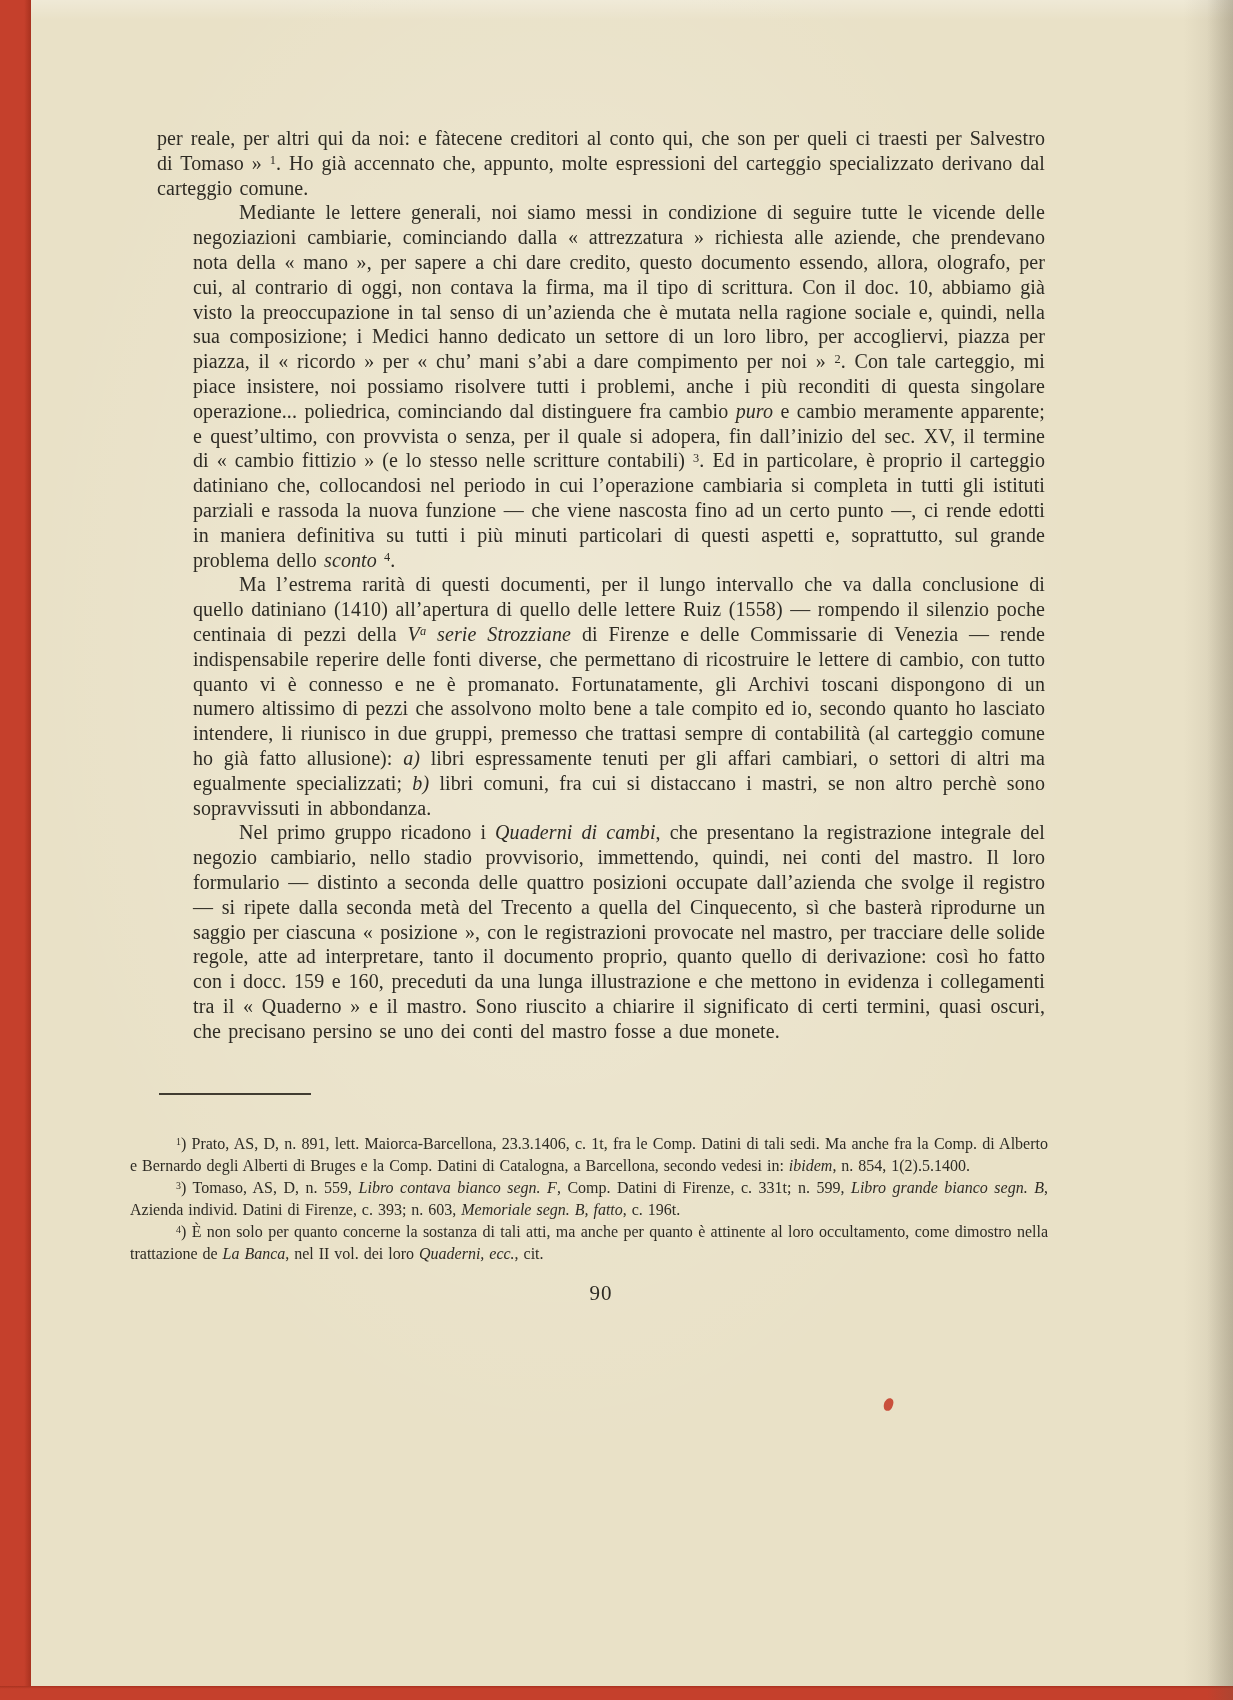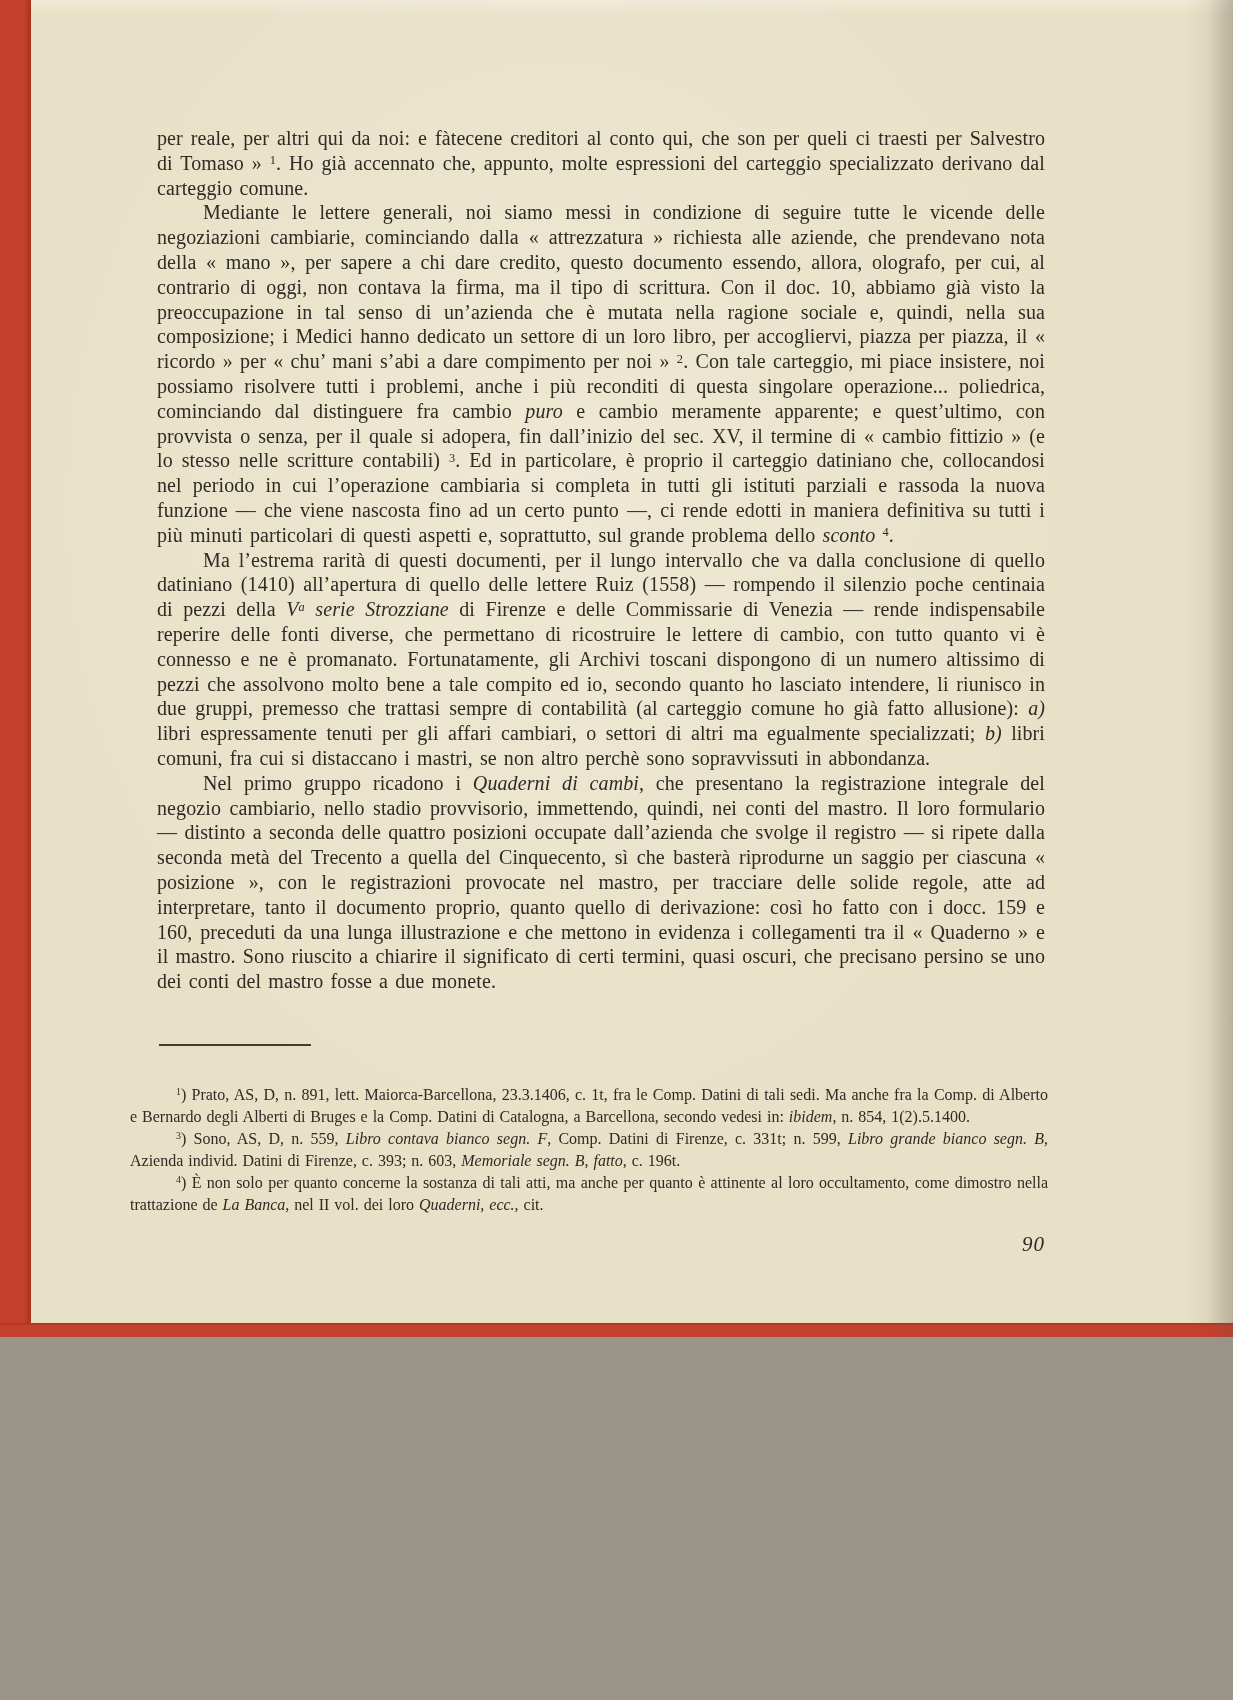--- a/index.html
+++ b/index.html
@@ -10,21 +10,21 @@
   *{box-sizing:border-box;}
   html,body{margin:0;padding:0;}
   body{
     width:1233px;height:1700px;
     background:#9b9587;
     font-family:"Liberation Serif", serif;
     overflow:hidden;
   }
   .scan{
     position:relative;
-    width:1233px;height:1337px;
+    width:1233px;height:1700px;
     background:
       radial-gradient(ellipse at 45% 38%, rgba(255,255,255,0.25) 0%, rgba(255,255,255,0) 55%),
       linear-gradient(to left, rgba(110,100,80,0.18) 0%, rgba(110,100,80,0) 4%),
       linear-gradient(to bottom, rgba(255,255,255,0.28) 0%, rgba(255,255,255,0) 1.2%),
       var(--paper);
     overflow:hidden;
   }
   .edge-left{
     position:absolute;left:0;top:0;width:31px;height:100%;
     background:linear-gradient(to right, var(--cover) 0%, var(--cover) 78%, #a8321f 100%);
@@ -44,21 +44,21 @@
     color:var(--ink);
   }
   .body p{
     margin:0;
     font-size:20px;
     line-height:24.8px;
     text-align:justify;
     word-spacing:0.10em;
     letter-spacing:0.1px;
   }
-  .body p.indent{text-indent:46px;}
+  .body p.indent{text-indent:46px;margin-left:36px;}
   .it{font-style:italic;}
   sup{
     font-size:0.62em;
     line-height:0;
     vertical-align:baseline;
     position:relative;
     top:-0.45em;
   }
   .rule{
     width:152px;
@@ -73,22 +73,21 @@
   .footnotes p{
     margin:0;
     font-size:16px;
     line-height:22px;
     text-align:justify;
     text-indent:46px;
     word-spacing:0.06em;
   }
   .folio{
     margin-top:16px;
-    text-align:right;
-    font-style:italic;
+    text-align:center;
     font-size:21px;
     letter-spacing:1px;
   }
   .speck{
     position:absolute;
     left:884px;top:1398px;
     width:9px;height:13px;
     background:var(--cover);
     border-radius:60% 40% 55% 45%;
     transform:rotate(14deg);
@@ -106,20 +105,20 @@
   <div class="text-block">
     <div class="body">
         <p><span>per reale, per altri qui da noi: e fàtecene creditori al conto qui, che son per queli ci traesti per Salvestro di Tomaso » </span><sup>1</sup><span>. Ho già accennato che, appunto, molte espressioni del carteggio specializzato derivano dal carteggio comune.</span></p>
         <p class="indent"><span>Mediante le lettere generali, noi siamo messi in condizione di seguire tutte le vicende delle negoziazioni cambiarie, cominciando dalla « attrezzatura » richiesta alle aziende, che prendevano nota della « mano », per sapere a chi dare credito, questo documento essendo, allora, olografo, per cui, al contrario di oggi, non contava la firma, ma il tipo di scrittura. Con il doc. 10, abbiamo già visto la preoccupazione in tal senso di un’azienda che è mutata nella ragione sociale e, quindi, nella sua composizione; i Medici hanno dedicato un settore di un loro libro, per accogliervi, piazza per piazza, il « ricordo » per « chu’ mani s’abi a dare compimento per noi » </span><sup>2</sup><span>. Con tale carteggio, mi piace insistere, noi possiamo risolvere tutti i problemi, anche i più reconditi di questa singolare operazione... poliedrica, cominciando dal distinguere fra cambio </span><span class="it">puro</span><span> e cambio meramente apparente; e quest’ultimo, con provvista o senza, per il quale si adopera, fin dall’inizio del sec. XV, il termine di « cambio fittizio » (e lo stesso nelle scritture contabili) </span><sup>3</sup><span>. Ed in particolare, è proprio il carteggio datiniano che, collocandosi nel periodo in cui l’operazione cambiaria si completa in tutti gli istituti parziali e rassoda la nuova funzione — che viene nascosta fino ad un certo punto —, ci rende edotti in maniera definitiva su tutti i più minuti particolari di questi aspetti e, soprattutto, sul grande problema dello </span><span class="it">sconto</span><span> </span><sup>4</sup><span>.</span></p>
         <p class="indent"><span>Ma l’estrema rarità di questi documenti, per il lungo intervallo che va dalla conclusione di quello datiniano (1410) all’apertura di quello delle lettere Ruiz (1558) — rompendo il silenzio poche centinaia di pezzi della </span><span class="it">V</span><sup class="it">a</sup><span class="it"> serie Strozziane</span><span> di Firenze e delle Commissarie di Venezia — rende indispensabile reperire delle fonti diverse, che permettano di ricostruire le lettere di cambio, con tutto quanto vi è connesso e ne è promanato. Fortunatamente, gli Archivi toscani dispongono di un numero altissimo di pezzi che assolvono molto bene a tale compito ed io, secondo quanto ho lasciato intendere, li riunisco in due gruppi, premesso che trattasi sempre di contabilità (al carteggio comune ho già fatto allusione): </span><span class="it">a)</span><span> libri espressamente tenuti per gli affari cambiari, o settori di altri ma egualmente specializzati; </span><span class="it">b)</span><span> libri comuni, fra cui si distaccano i mastri, se non altro perchè sono sopravvissuti in abbondanza.</span></p>
         <p class="indent"><span>Nel primo gruppo ricadono i </span><span class="it">Quaderni di cambi</span><span>, che presentano la registrazione integrale del negozio cambiario, nello stadio provvisorio, immettendo, quindi, nei conti del mastro. Il loro formulario — distinto a seconda delle quattro posizioni occupate dall’azienda che svolge il registro — si ripete dalla seconda metà del Trecento a quella del Cinquecento, sì che basterà riprodurne un saggio per ciascuna « posizione », con le registrazioni provocate nel mastro, per tracciare delle solide regole, atte ad interpretare, tanto il documento proprio, quanto quello di derivazione: così ho fatto con i docc. 159 e 160, preceduti da una lunga illustrazione e che mettono in evidenza i collegamenti tra il « Quaderno » e il mastro. Sono riuscito a chiarire il significato di certi termini, quasi oscuri, che precisano persino se uno dei conti del mastro fosse a due monete.</span></p>
       </div>
     <div class="rule"></div>
     <div class="footnotes">
         <p><sup>1</sup><span>) Prato, AS, D, n. 891, lett. Maiorca-Barcellona, 23.3.1406, c. 1t, fra le Comp. Datini di tali sedi. Ma anche fra la Comp. di Alberto e Bernardo degli Alberti di Bruges e la Comp. Datini di Catalogna, a Barcellona, secondo vedesi in: </span><span class="it">ibidem</span><span>, n. 854, 1(2).5.1400.</span></p>
-        <p><sup>3</sup><span>) Sono, AS, D, n. 559, </span><span class="it">Libro contava bianco segn. F</span><span>, Comp. Datini di Firenze, c. 331t; n. 599, </span><span class="it">Libro grande bianco segn. B</span><span>, Azienda individ. Datini di Firenze, c. 393; n. 603, </span><span class="it">Memoriale segn. B, fatto</span><span>, c. 196t.</span></p>
+        <p><sup>3</sup><span>) Tomaso, AS, D, n. 559, </span><span class="it">Libro contava bianco segn. F</span><span>, Comp. Datini di Firenze, c. 331t; n. 599, </span><span class="it">Libro grande bianco segn. B</span><span>, Azienda individ. Datini di Firenze, c. 393; n. 603, </span><span class="it">Memoriale segn. B, fatto</span><span>, c. 196t.</span></p>
         <p><sup>4</sup><span>) È non solo per quanto concerne la sostanza di tali atti, ma anche per quanto è attinente al loro occultamento, come dimostro nella trattazione de </span><span class="it">La Banca</span><span>, nel II vol. dei loro </span><span class="it">Quaderni, ecc.</span><span>, cit.</span></p>
       </div>
     <div class="folio">90</div>
   </div>
 
   <div class="speck"></div>
 </div>
 
 </body></html>

